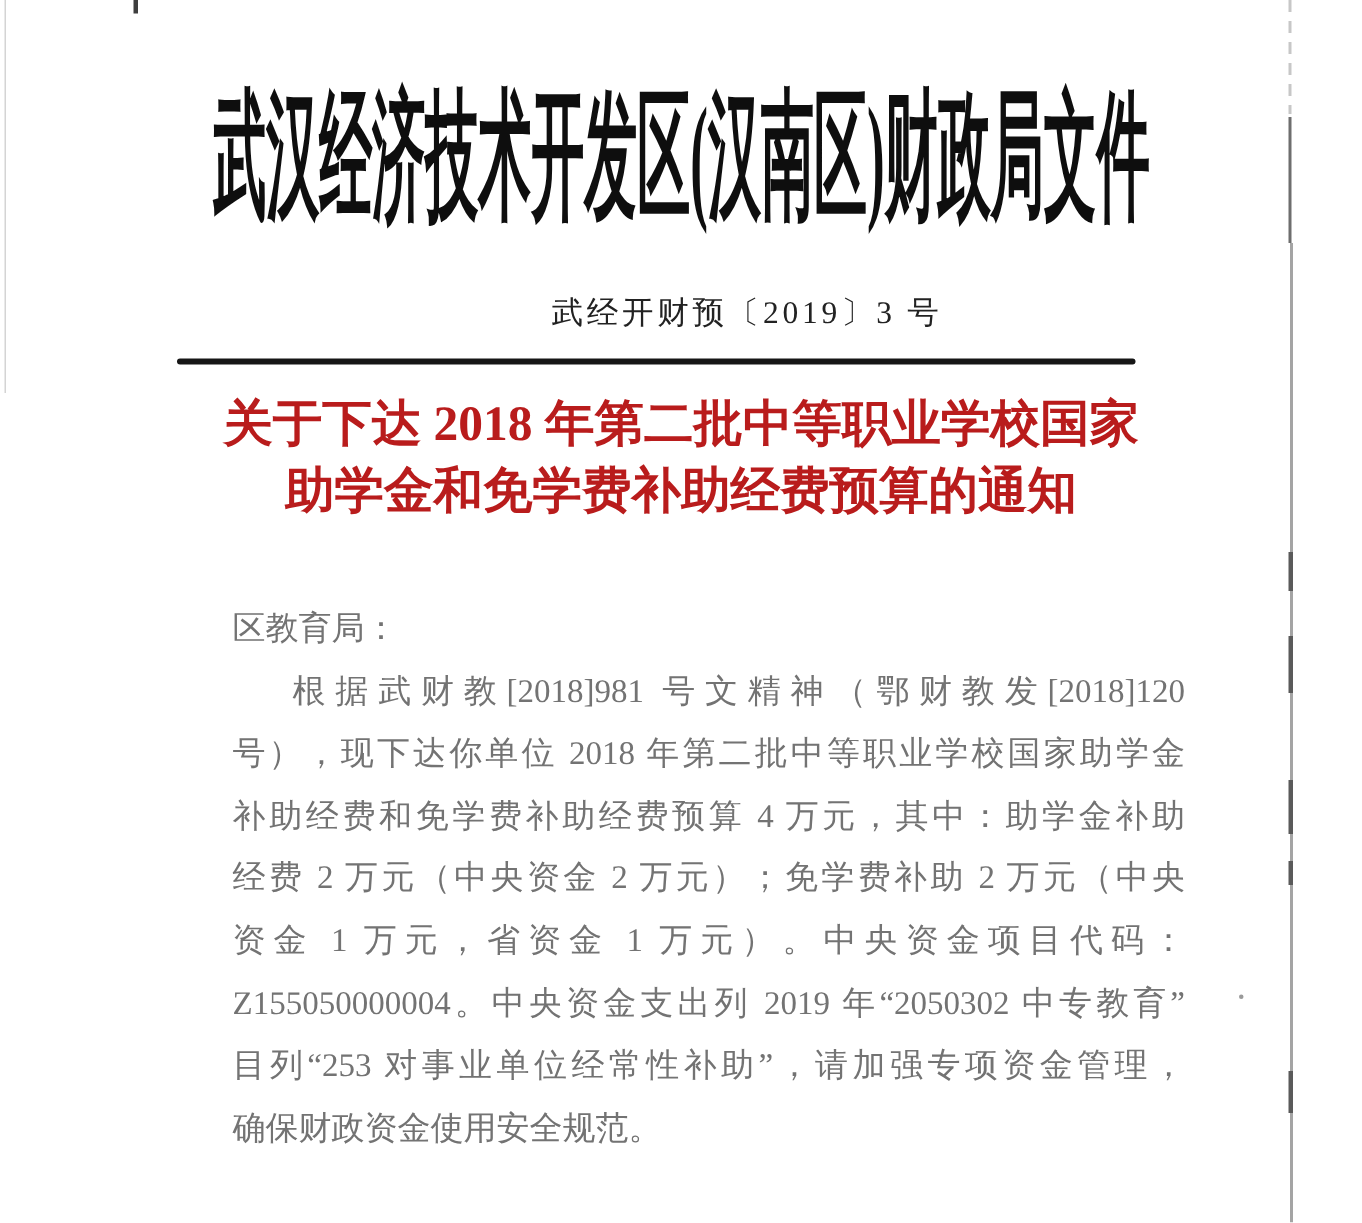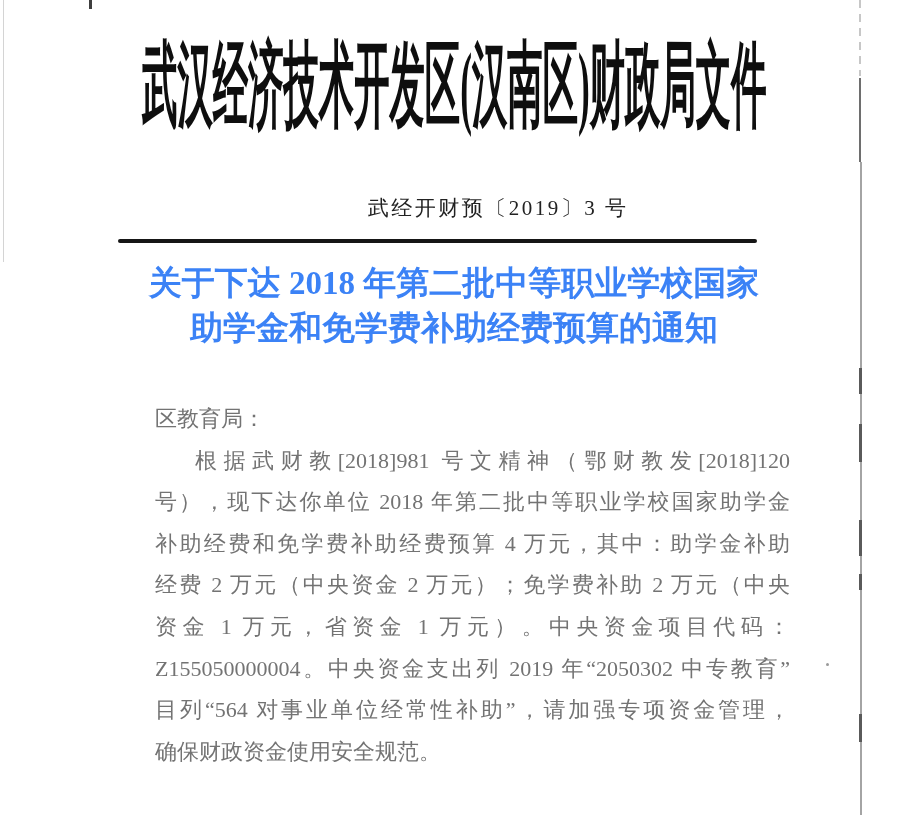--- a/index.html
+++ b/index.html
@@ -8,21 +8,21 @@
     background: #ffffff;
     position: relative;
     overflow: hidden;
     font-family: "Liberation Serif", "DejaVu Serif", serif;
     color: #1a1a1a;
   }
   .page { position: absolute; inset: 0; }
 
   
   .org-title-wrap {
-    position: absolute; top: 36px; left: 0; width: 908px; height: 98px;
+    position: absolute; top: 56px; left: 0; width: 908px; height: 98px;
     display: flex; justify-content: center; align-items: center;
   }
   .org-title {
     font-size: 94px; line-height: 98px; font-weight: 700;
     white-space: nowrap; color: #0e0e0e;
     transform: scaleX(0.376); transform-origin: center center;
   }
   .doc-number {
     position: absolute; top: 196px; left: 0; width: 908px;
     text-align: center; font-size: 21px; line-height: 24px;
@@ -31,21 +31,21 @@
   .divider {
     position: absolute; top: 239px; left: 118px; width: 639px; height: 4px;
     background: #161616;
     border-radius: 2px / 50%;
   }
 
   
   .subject {
     position: absolute; top: 261px; left: 0; width: 908px; margin: 0;
     text-align: center; font-weight: 700;
-    font-size: 33px; line-height: 45px; color: #3b82f6;
+    font-size: 33px; line-height: 45px; color: #b91c1c;
   }
   .subject-line { display: block; }
 
   
   .body-block {
     position: absolute; left: 155px; top: 398px; width: 635px;
     font-size: 22px; line-height: 41.6px; color: #737373;
   }
   .salutation { text-align: left; }
   .p-line { text-align: justify; text-align-last: justify; }
@@ -103,21 +103,21 @@
   </h1>
 
   <div class="body-block">
     <div class="salutation">区教育局：</div>
     <div class="p-line p-first">根据武财教[2018]981 号文精神（鄂财教发[2018]120</div>
     <div class="p-line">号），现下达你单位 2018 年第二批中等职业学校国家助学金</div>
     <div class="p-line">补助经费和免学费补助经费预算 4 万元，其中：助学金补助</div>
     <div class="p-line">经费 2 万元（中央资金 2 万元）；免学费补助 2 万元（中央</div>
     <div class="p-line">资金 1 万元，省资金 1 万元）。中央资金项目代码：</div>
     <div class="p-line">Z155050000004。中央资金支出列 2019 年“2050302 中专教育”</div>
-    <div class="p-line">目列“564 对事业单位经常性补助”，请加强专项资金管理，</div>
+    <div class="p-line">目列“253 对事业单位经常性补助”，请加强专项资金管理，</div>
     <div class="p-line p-last">确保财政资金使用安全规范。</div>
   </div>
 
   <div class="scan-line-left"></div>
   <div class="scan-tick-top"></div>
   <div class="scan-line-right-dashes"></div>
   <div class="scan-line-right-dark"></div>
   <div class="scan-line-right-long"></div>
   <div class="rseg rseg1"></div>
   <div class="rseg rseg2"></div>

